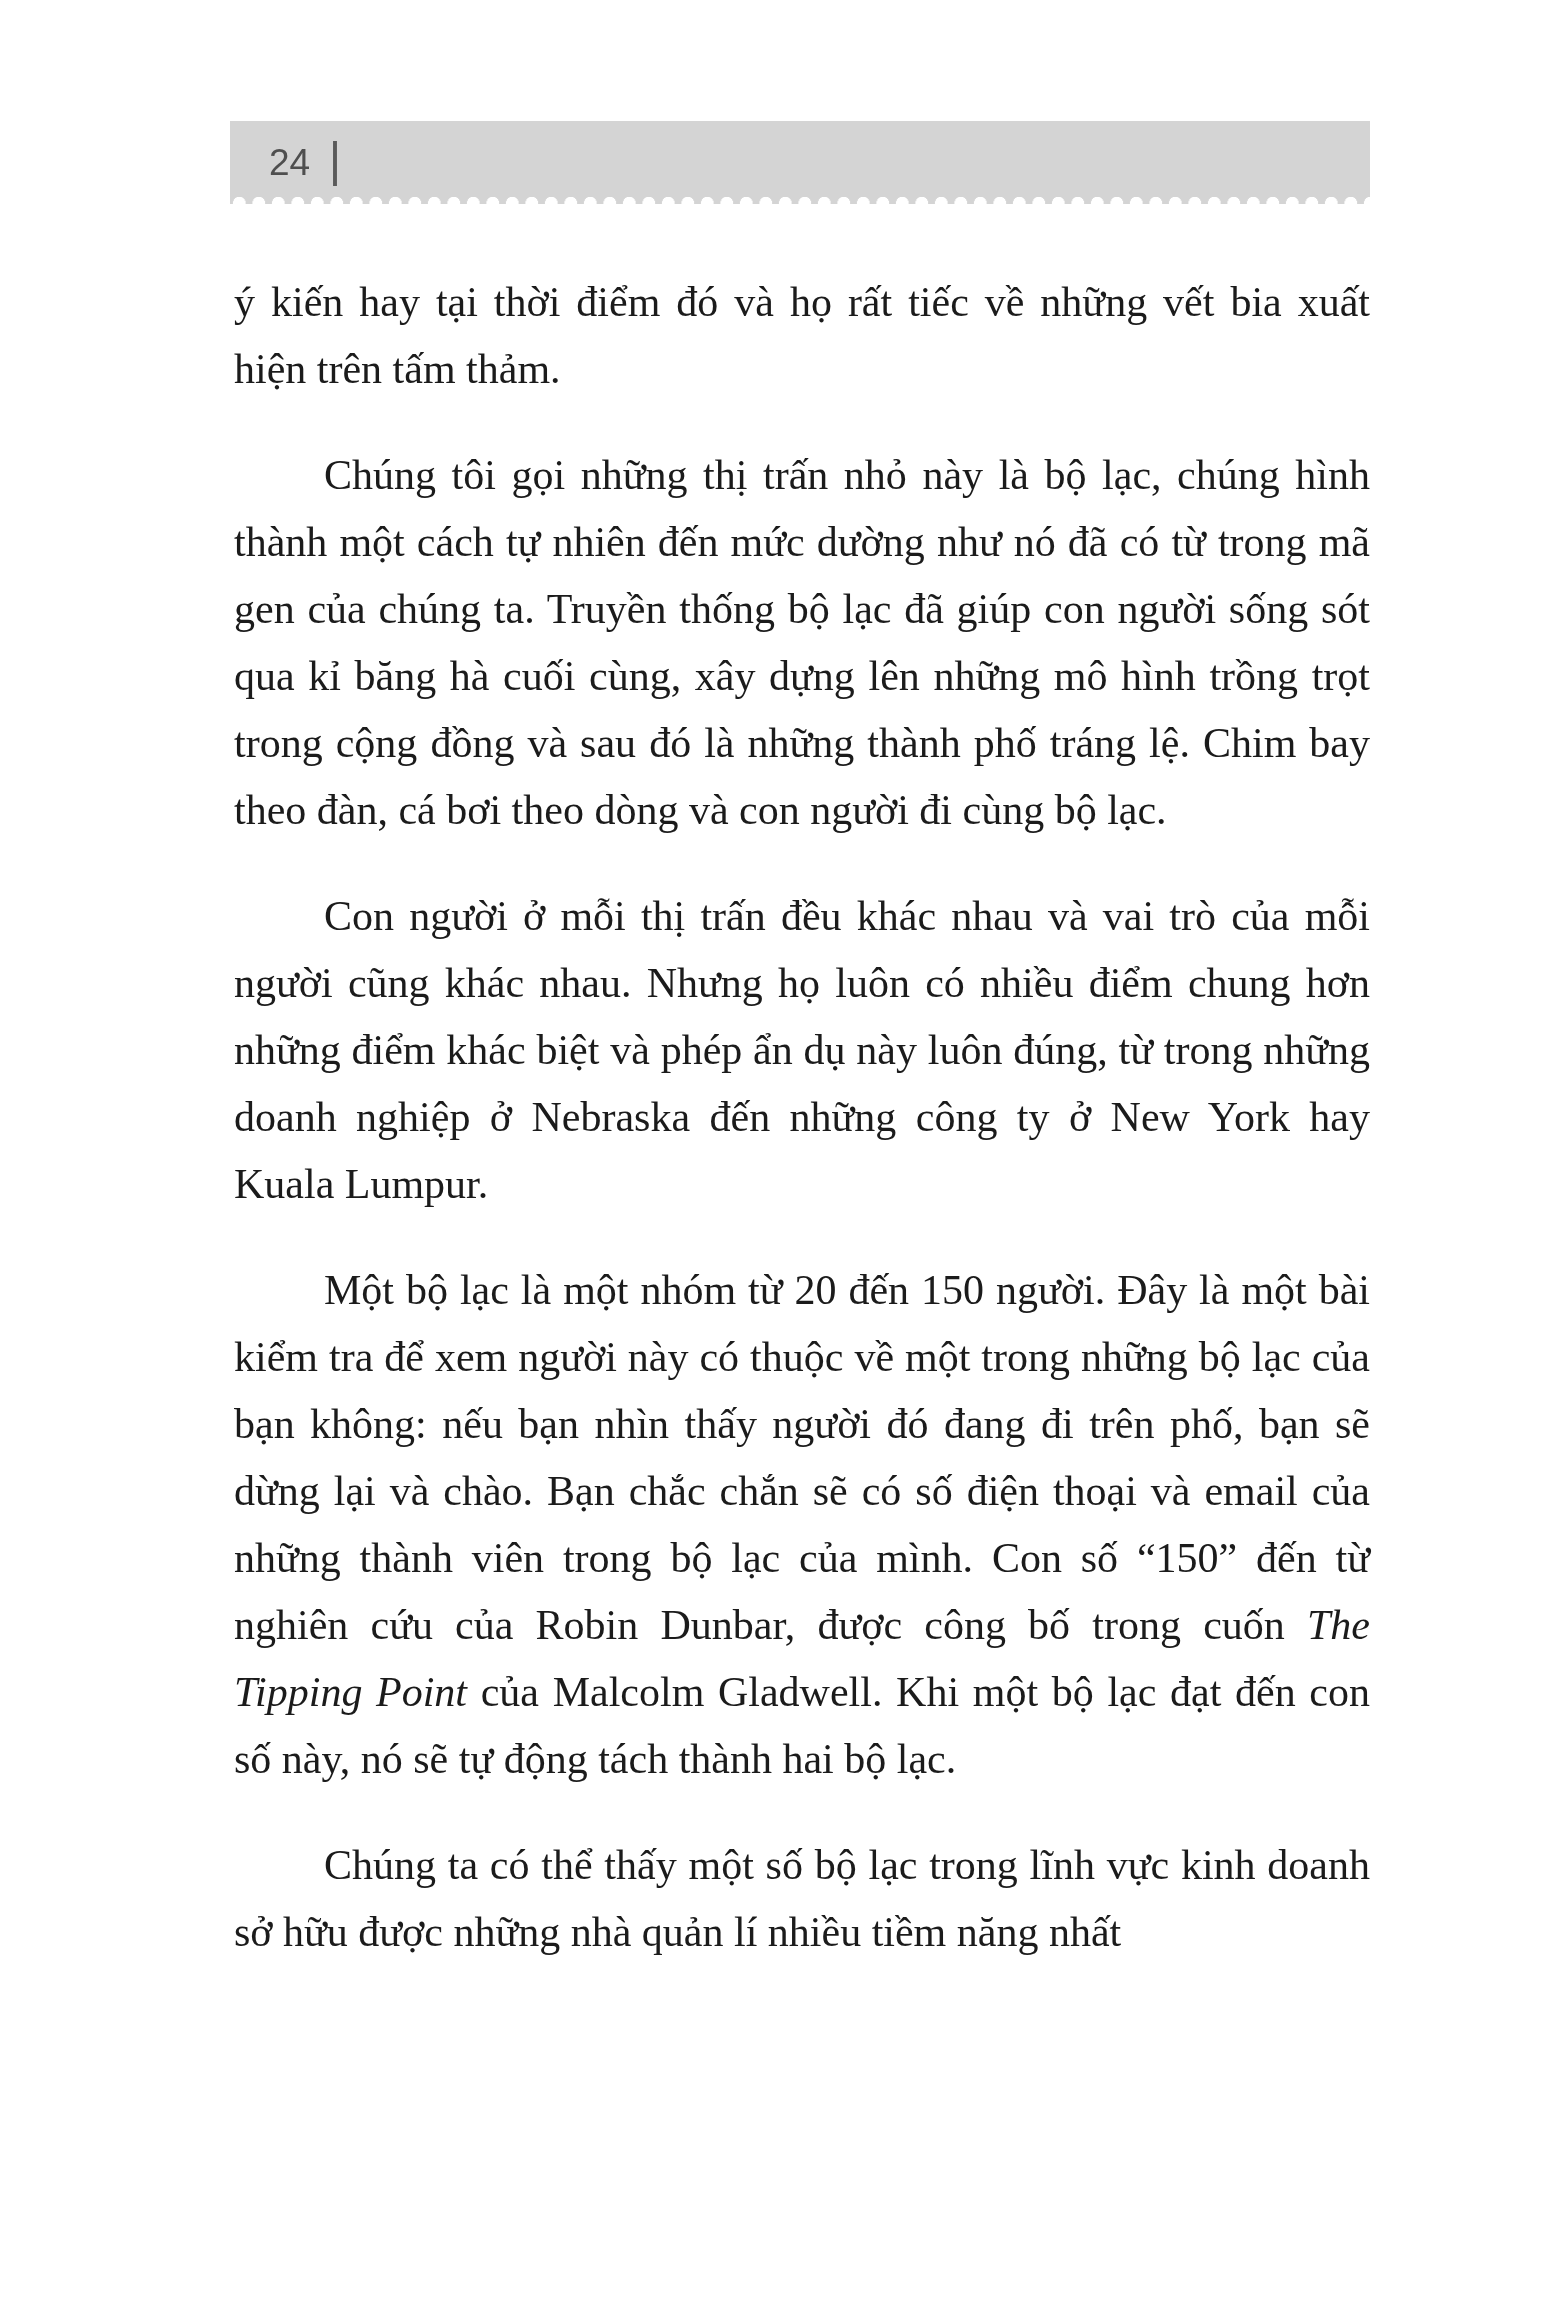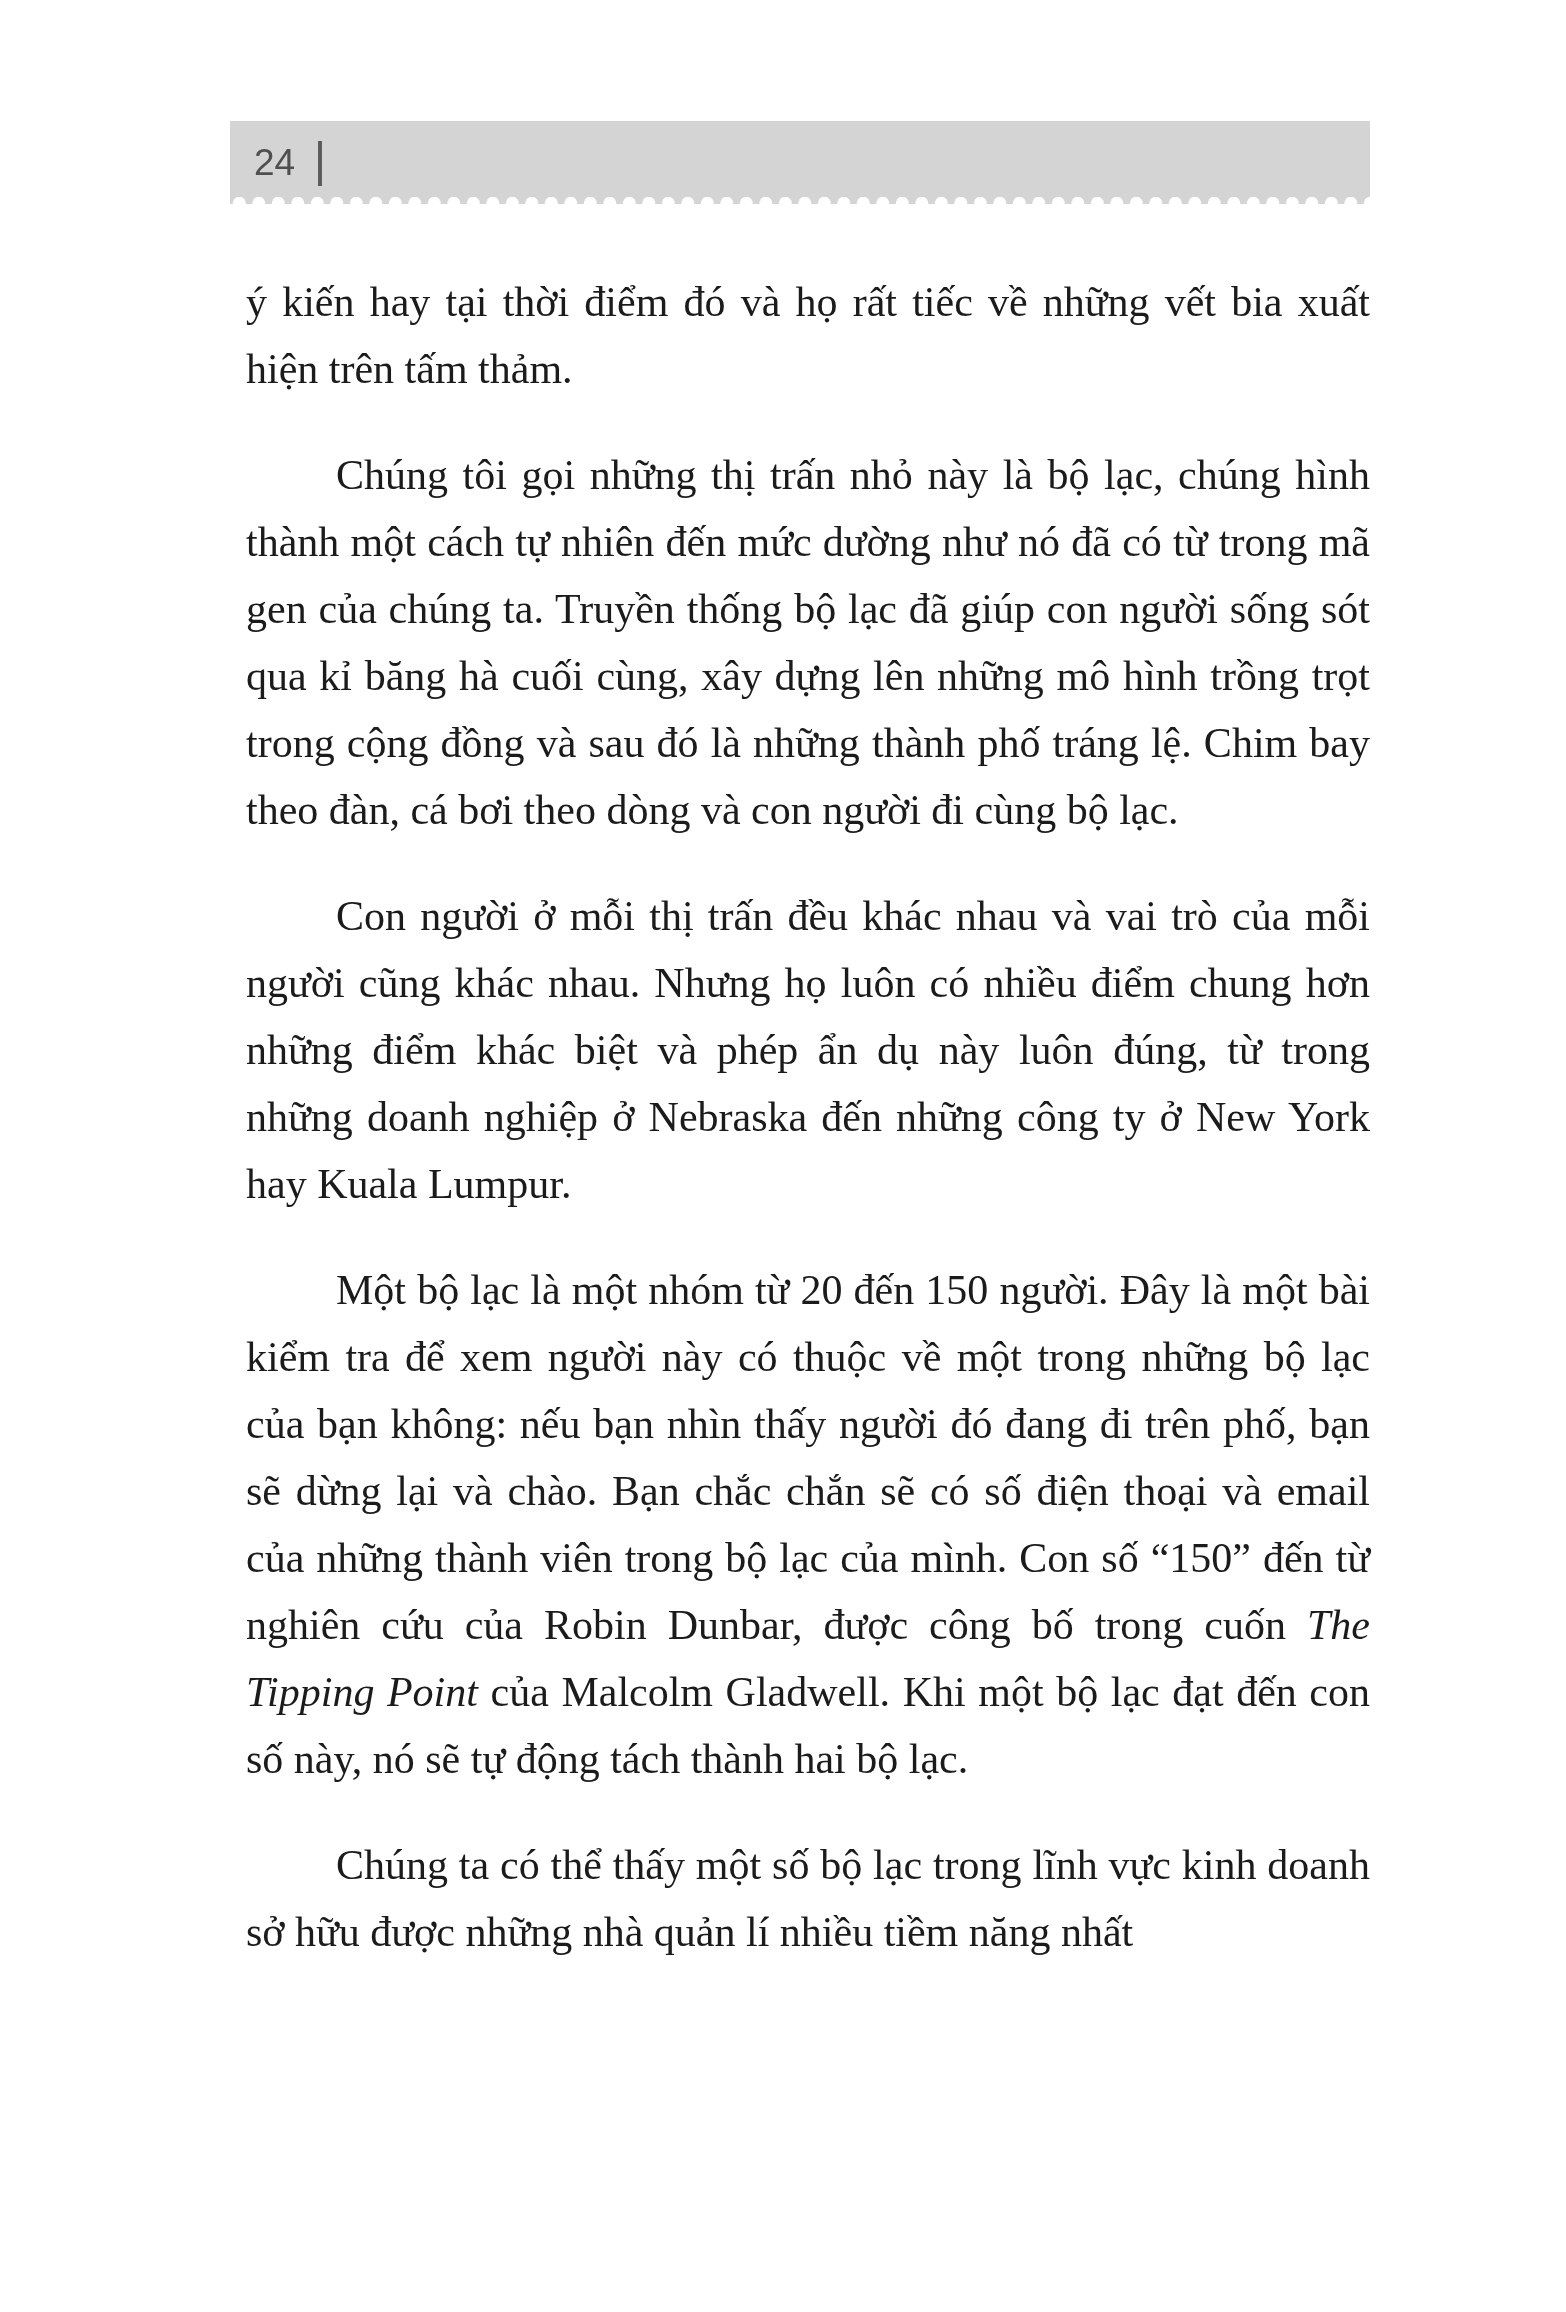--- a/index.html
+++ b/index.html
@@ -15,21 +15,21 @@
   .header-band {
     position: absolute;
     left: 230px;
     top: 121px;
     width: 1140px;
     height: 83px;
     background: #d4d4d4;
     display: flex;
     align-items: center;
     justify-content: space-between;
-    padding: 0 24px;
+    padding: 0 39px;
     box-sizing: border-box;
     font-family: "Liberation Sans", sans-serif;
   }
   
   .header-band::after {
     content: "";
     position: absolute;
     left: 0;
     right: 0;
     bottom: 0;
@@ -70,21 +70,21 @@
     position: absolute;
     left: 230px;
     top: 269px;
     width: 1140px;
     color: #1b1b1b;
     font-size: 42px;
     line-height: 67px;
     text-align: justify;
   }
   .body-text p {
-    margin: 0 0 39px 16px;
+    margin: 0 0 39px 4px;
     text-indent: 90px;
   }
   .body-text p.no-indent {
     text-indent: 0;
   }
   .italic { font-style: italic; }
 </style>
 </head>
 <body>
 

